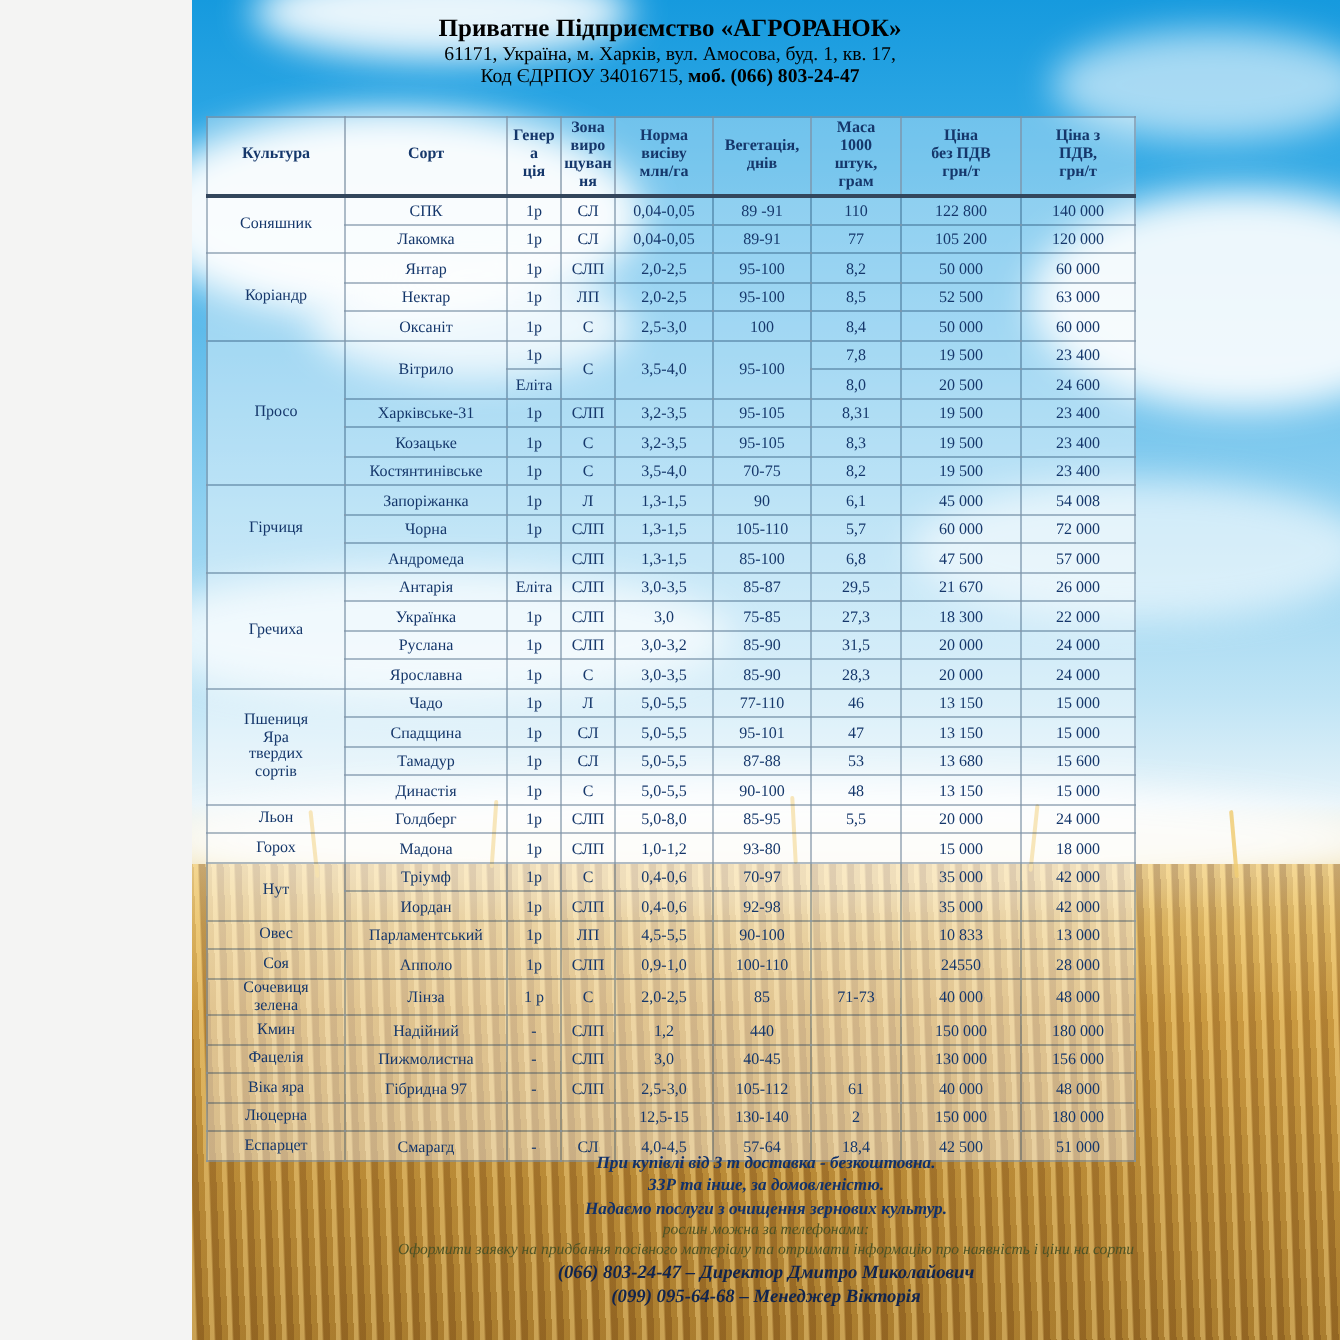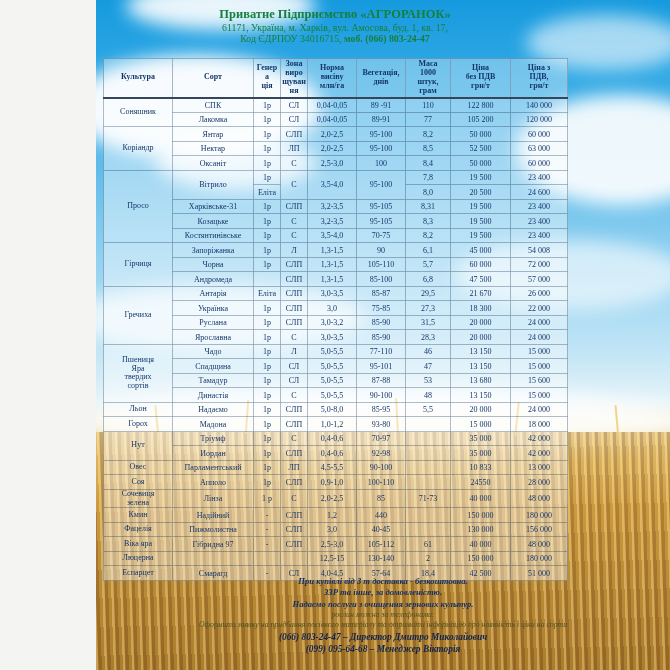--- a/index.html
+++ b/index.html
@@ -17,21 +17,21 @@
   }
   
   .photo{background:linear-gradient(180deg,#169ade 0%,#2ea7e4 10%,#5cbaea 24%,#8fd0f0 38%,#bfe4f5 52%,#e6f3f9 60%,#efe3bb 64%,#e0bc6a 69%,#cb9c45 76%,#a97c2c 100%);}
   .cloud{position:absolute;background:#ffffff;border-radius:50%;filter:blur(9px);}
   .wheat{position:absolute;left:0;top:432px;width:574px;height:238px;
     background:repeating-linear-gradient(88deg,rgba(246,208,122,.55) 0 2px,rgba(148,99,34,.45) 3px 6px,rgba(205,156,63,.40) 6px 9px),
                linear-gradient(180deg,rgba(238,212,150,.55) 0%,rgba(196,142,55,.25) 30%,rgba(120,80,25,.45) 100%);}
   .stalk{position:absolute;width:2px;height:34px;background:rgba(240,204,118,.85);border-radius:2px;}
 
   
-  .hdr{position:absolute;left:103px;top:7px;width:464px;text-align:center;color:#15803d;line-height:1.18;font-family:Liberation Serif, serif;}
+  .hdr{position:absolute;left:103px;top:7px;width:464px;text-align:center;color:#000000;line-height:1.18;font-family:Liberation Serif, serif;}
   .hdr .t1{font-size:12.5px;font-weight:bold;}
   .hdr .t2,.hdr .t3,.hdr .t4{font-size:9.8px;}
   .hdr b{font-weight:bold;}
 
   
   table.price{position:absolute;left:103px;top:58px;width:464px;border-collapse:collapse;table-layout:fixed;
     color:#15376b;}
   table.price{border:1px solid rgba(80,100,120,.85);}
   table.price th{font-size:8px;font-weight:bold;white-space:pre-line;line-height:1.12;padding:1px 0;
     background:rgba(255,255,255,.33);border:1px solid rgba(125,145,165,.65);vertical-align:middle;text-align:center;}
@@ -328,21 +328,21 @@
           <td>1р</td>
           <td>С</td>
           <td>5,0-5,5</td>
           <td>90-100</td>
           <td>48</td>
           <td>13 150</td>
           <td>15 000</td>
         </tr>
         <tr>
           <td class="cul" rowspan="1">Льон</td>
-          <td class="srt">Надаємо</td>
+          <td class="srt">Голдберг</td>
           <td>1р</td>
           <td>СЛП</td>
           <td>5,0-8,0</td>
           <td>85-95</td>
           <td>5,5</td>
           <td>20 000</td>
           <td>24 000</td>
         </tr>
         <tr>
           <td class="cul" rowspan="1">Горох</td>

